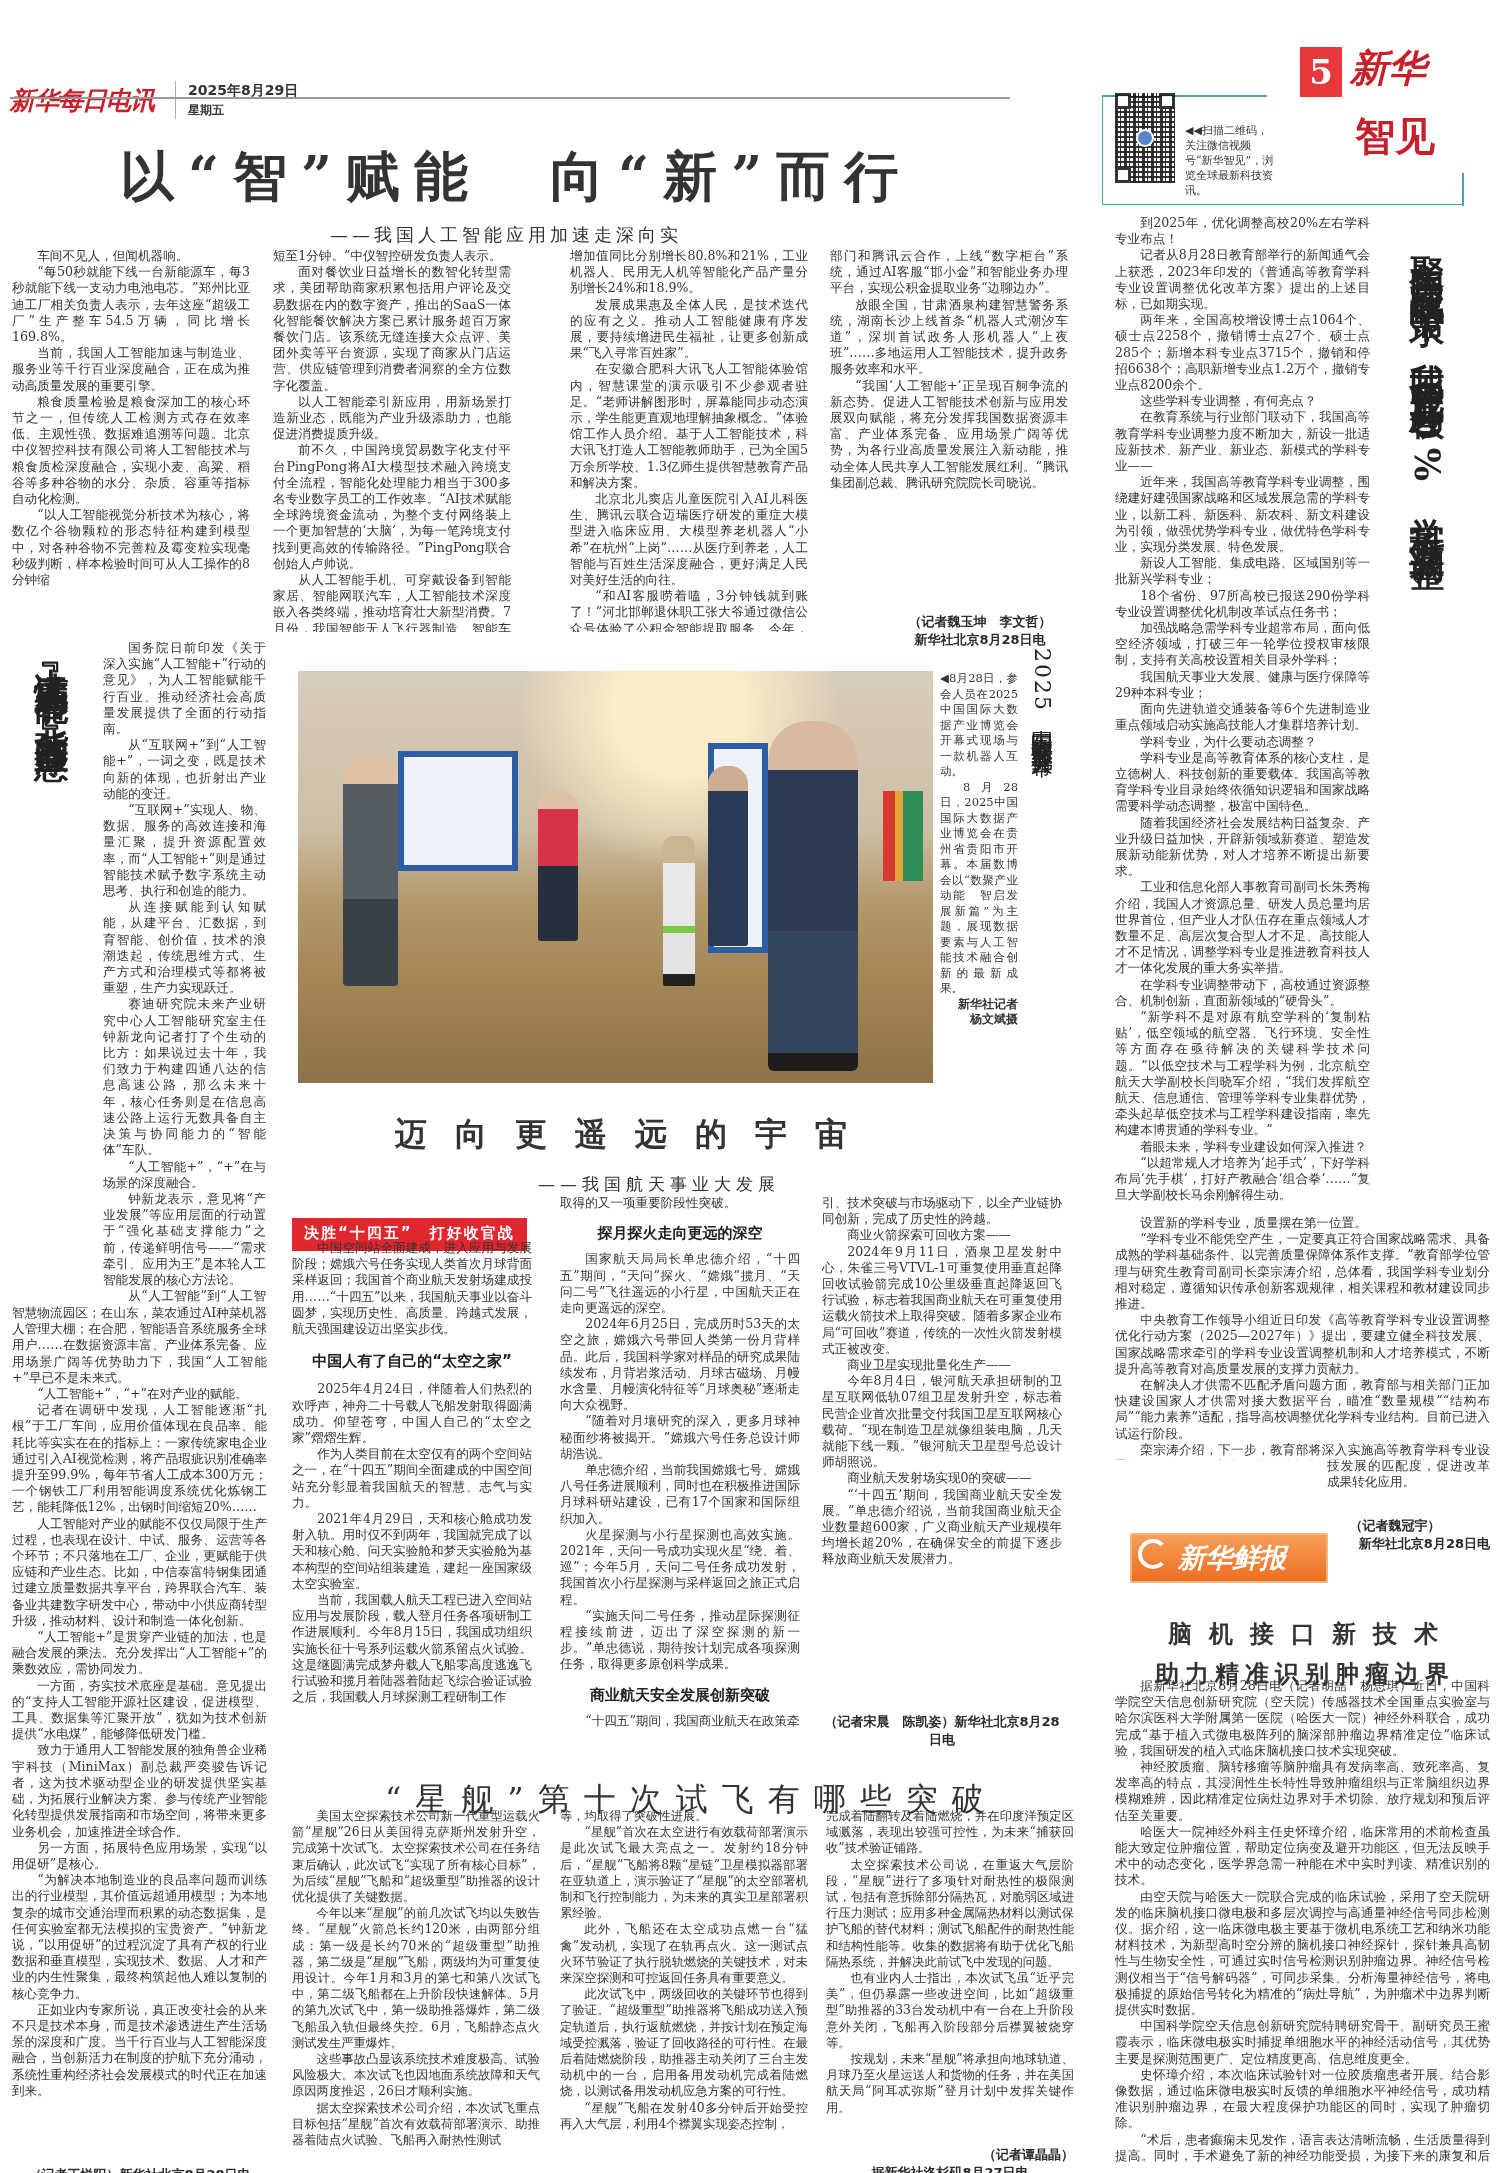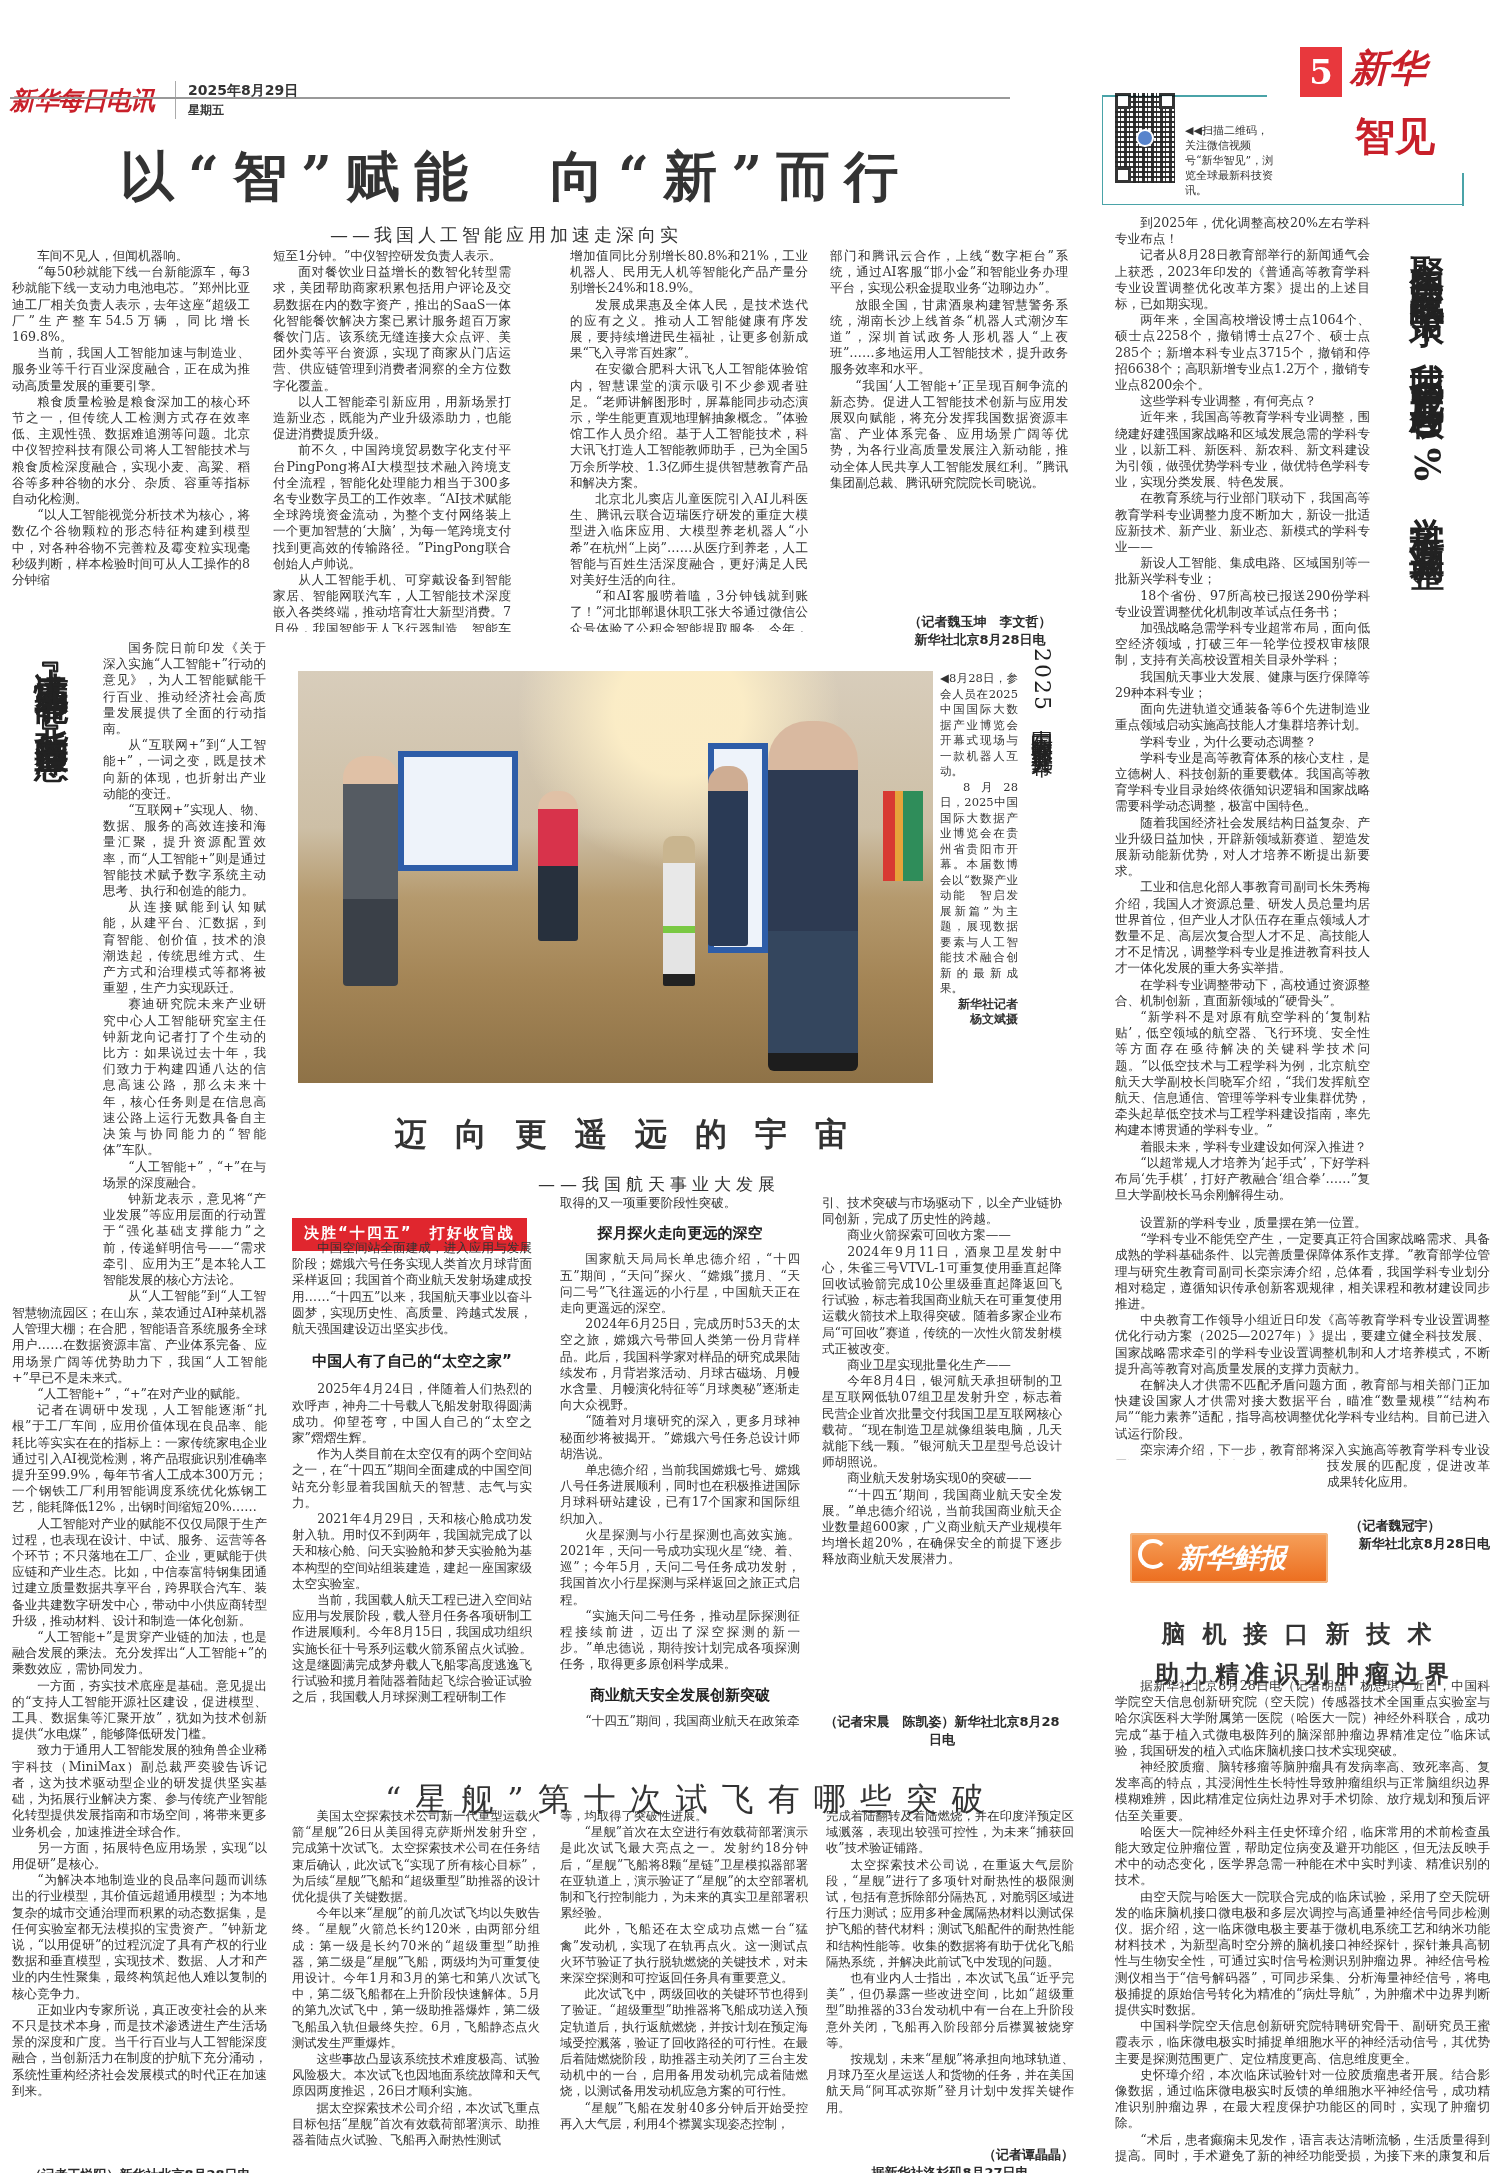--- a/index.html
+++ b/index.html
@@ -81,22 +81,22 @@
 <div class="abs dateline center" style="left:880px;top:590px;width:200px;">
   <div>（记者魏玉坤　李文哲）</div>
   <div>新华社北京8月28日电</div>
 </div>
 
 <div class="col" style="left:1115px;top:215px;width:255px;height:1000px;">
   <p>到2025年，优化调整高校20%左右学科专业布点！</p>
     <p>记者从8月28日教育部举行的新闻通气会上获悉，2023年印发的《普通高等教育学科专业设置调整优化改革方案》提出的上述目标，已如期实现。</p>
     <p>两年来，全国高校增设博士点1064个、硕士点2258个，撤销博士点27个、硕士点285个；新增本科专业点3715个，撤销和停招6638个；高职新增专业点1.2万个，撤销专业点8200余个。</p>
   <p>这些学科专业调整，有何亮点？</p>
+    <p>在教育系统与行业部门联动下，我国高等教育学科专业调整力度不断加大，新设一批适应新技术、新产业、新业态、新模式的学科专业——</p>
     <p>近年来，我国高等教育学科专业调整，围绕建好建强国家战略和区域发展急需的学科专业，以新工科、新医科、新农科、新文科建设为引领，做强优势学科专业，做优特色学科专业，实现分类发展、特色发展。</p>
-    <p>在教育系统与行业部门联动下，我国高等教育学科专业调整力度不断加大，新设一批适应新技术、新产业、新业态、新模式的学科专业——</p>
   <p>新设人工智能、集成电路、区域国别等一批新兴学科专业；</p>
     <p>18个省份、97所高校已报送290份学科专业设置调整优化机制改革试点任务书；</p>
     <p>加强战略急需学科专业超常布局，面向低空经济领域，打破三年一轮学位授权审核限制，支持有关高校设置相关目录外学科；</p>
   <p>我国航天事业大发展、健康与医疗保障等29种本科专业；</p>
     <p>面向先进轨道交通装备等6个先进制造业重点领域启动实施高技能人才集群培养计划。</p>
     <p>学科专业，为什么要动态调整？</p>
   <p>学科专业是高等教育体系的核心支柱，是立德树人、科技创新的重要载体。我国高等教育学科专业目录始终依循知识逻辑和国家战略需要科学动态调整，极富中国特色。</p>
     <p>随着我国经济社会发展结构日益复杂、产业升级日益加快，开辟新领域新赛道、塑造发展新动能新优势，对人才培养不断提出新要求。</p>
     <p>工业和信息化部人事教育司副司长朱秀梅介绍，我国人才资源总量、研发人员总量均居世界首位，但产业人才队伍存在重点领域人才数量不足、高层次复合型人才不足、高技能人才不足情况，调整学科专业是推进教育科技人才一体化发展的重大务实举措。</p>
   <p>在学科专业调整带动下，高校通过资源整合、机制创新，直面新领域的“硬骨头”。</p>
@@ -118,21 +118,21 @@
 <div class="abs dateline" style="left:1300px;top:1494px;width:190px;">
   <div style="text-align:center;">（记者魏冠宇）</div>
   <div>新华社北京8月28日电</div>
 </div>
 
 <div class="abs" style="left:1130px;top:1510px;width:198px;height:50px;border-radius:3px;background:linear-gradient(180deg,#f6a05a,#ec6d1e);box-shadow:inset 0 0 0 2px #f3b47d;">
   <span style="position:absolute;left:8px;top:6px;width:30px;height:30px;border:4px solid #fff;border-radius:50%;border-right-color:transparent;"></span>
   <span style="position:absolute;left:48px;top:7px;font-family:'DejaVu Serif',serif;font-style:italic;font-weight:bold;font-size:27px;color:#fff;">新华鲜报</span>
 </div>
 
-<div class="abs" style="left:1155px;top:1595px;width:300px;text-align:center;font-family:'DejaVu Serif',serif;font-weight:bold;font-size:24px;letter-spacing:17px;color:#333;">脑机接口新技术</div>
+<div class="abs" style="left:1155px;top:1595px;width:300px;text-align:right;font-family:'DejaVu Serif',serif;font-weight:bold;font-size:24px;letter-spacing:17px;color:#333;">脑机接口新技术</div>
 <div class="abs" style="left:1155px;top:1635px;width:300px;text-align:center;font-family:'DejaVu Serif',serif;font-weight:bold;font-size:24px;letter-spacing:6px;color:#333;">助力精准识别肿瘤边界</div>
 <div class="col" style="left:1115px;top:1678px;width:375px;height:485px;">
   <p>据新华社北京8月28日电（记者胡喆　杨思琪）近日，中国科学院空天信息创新研究院（空天院）传感器技术全国重点实验室与哈尔滨医科大学附属第一医院（哈医大一院）神经外科联合，成功完成“基于植入式微电极阵列的脑深部肿瘤边界精准定位”临床试验，我国研发的植入式临床脑机接口技术实现突破。</p>
     <p>神经胶质瘤、脑转移瘤等脑肿瘤具有发病率高、致死率高、复发率高的特点，其浸润性生长特性导致肿瘤组织与正常脑组织边界模糊难辨，因此精准定位病灶边界对手术切除、放疗规划和预后评估至关重要。</p>
     <p>哈医大一院神经外科主任史怀璋介绍，临床常用的术前检查虽能大致定位肿瘤位置，帮助定位病变及避开功能区，但无法反映手术中的动态变化，医学界急需一种能在术中实时判读、精准识别的技术。</p>
   <p>由空天院与哈医大一院联合完成的临床试验，采用了空天院研发的临床脑机接口微电极和多层次调控与高通量神经信号同步检测仪。据介绍，这一临床微电极主要基于微机电系统工艺和纳米功能材料技术，为新型高时空分辨的脑机接口神经探针，探针兼具高韧性与生物安全性，可通过实时信号检测识别肿瘤边界。神经信号检测仪相当于“信号解码器”，可同步采集、分析海量神经信号，将电极捕捉的原始信号转化为精准的“病灶导航”，为肿瘤术中边界判断提供实时数据。</p>
     <p>中国科学院空天信息创新研究院特聘研究骨干、副研究员王蜜霞表示，临床微电极实时捕捉单细胞水平的神经活动信号，其优势主要是探测范围更广、定位精度更高、信息维度更全。</p>
     <p>史怀璋介绍，本次临床试验针对一位胶质瘤患者开展。结合影像数据，通过临床微电极实时反馈的单细胞水平神经信号，成功精准识别肿瘤边界，在最大程度保护功能区的同时，实现了肿瘤切除。</p>
   <p>“术后，患者癫痫未见发作，语言表达清晰流畅，生活质量得到提高。同时，手术避免了新的神经功能受损，为接下来的康复和后续治疗打下坚实基础。”史怀璋说。</p>
 </div>

